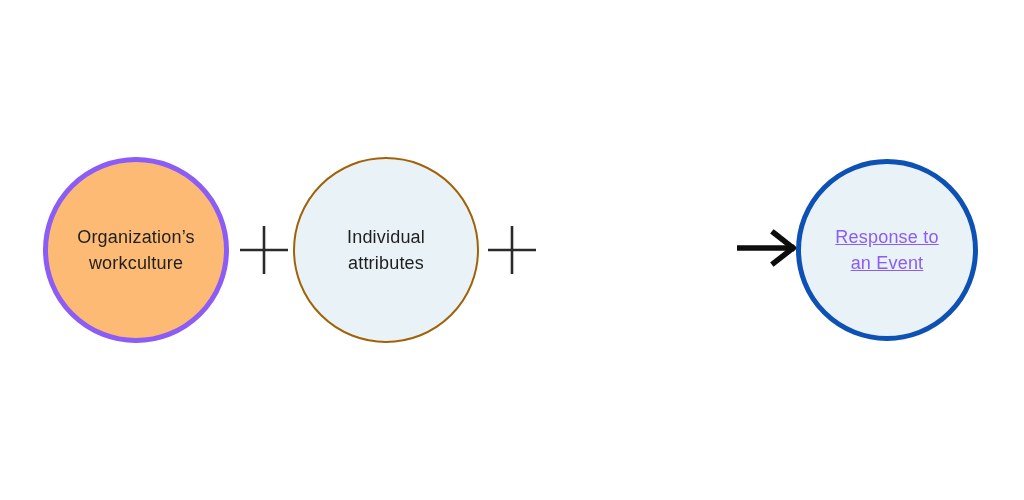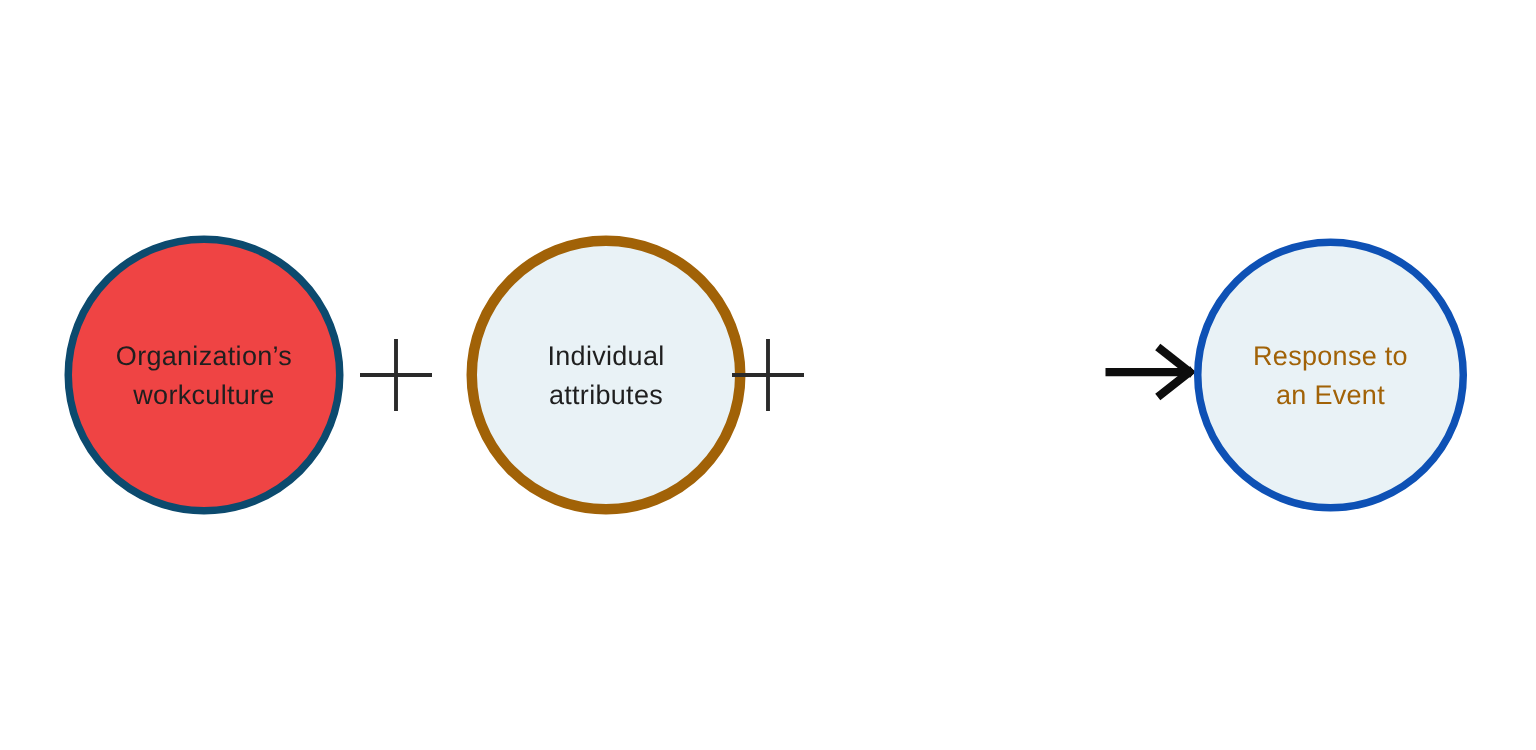--- a/index.html
+++ b/index.html
@@ -39,47 +39,47 @@
     position: absolute;
     display: block;
   }
 </style>
 </head>
 <body>
 
 <div class="canvas">
 
   <div class="node" style="left:43px; top:157px; width:186px; height:186px;
-              background:#ef4444; border:5px solid #0c4a6e; color:#1f1f1f;">
+              background:#fdba74; border:5px solid #8b5cf6; color:#1f1f1f;">
     <span class="node-label">Organization’s
 workculture</span>
   </div>
 
   <svg class="connector" style="left:238px; top:224px;" width="52" height="52" viewBox="0 0 52 52">
     <line x1="26" y1="2" x2="26" y2="50" stroke="#2a2a2a" stroke-width="2.6"></line>
     <line x1="2" y1="26" x2="50" y2="26" stroke="#2a2a2a" stroke-width="2.6"></line>
   </svg>
 
-  <div class="node" style="left:311px; top:157px; width:186px; height:186px;
-              background:#e9f2f6; border:7px solid #a16207; color:#1f1f1f;align-items:center;">
+  <div class="node" style="left:293px; top:157px; width:186px; height:186px;
+              background:#e9f2f6; border:2px solid #a16207; color:#1f1f1f;align-items:center;">
     <span class="node-label">Individual
 attributes</span>
   </div>
 
   <svg class="connector" style="left:486px; top:224px;" width="52" height="52" viewBox="0 0 52 52">
     <line x1="26" y1="2" x2="26" y2="50" stroke="#2a2a2a" stroke-width="2.6"></line>
     <line x1="2" y1="26" x2="50" y2="26" stroke="#2a2a2a" stroke-width="2.6"></line>
   </svg>
 
 
   <svg class="connector" style="left:735px; top:228px;" width="62" height="40" viewBox="0 0 62 40">
     <line x1="2" y1="20" x2="55" y2="20" stroke="#0d0d0d" stroke-width="5.5"></line>
     <line x1="39" y1="5" x2="58" y2="20" stroke="#0d0d0d" stroke-width="5.5" stroke-linecap="square"></line>
     <line x1="39" y1="35" x2="58" y2="20" stroke="#0d0d0d" stroke-width="5.5" stroke-linecap="square"></line>
   </svg>
 
   <div class="node" style="left:796px; top:159px; width:182px; height:182px;
-              background:#e9f2f6; border:5px solid #0e51b5; color:#a16207;">
+              background:#e9f2f6; border:5px solid #0e51b5; color:#8b5cf6;text-decoration:underline;">
     <span class="node-label">Response to
 an Event</span>
   </div>
 
 </div>
 
 </body></html>

